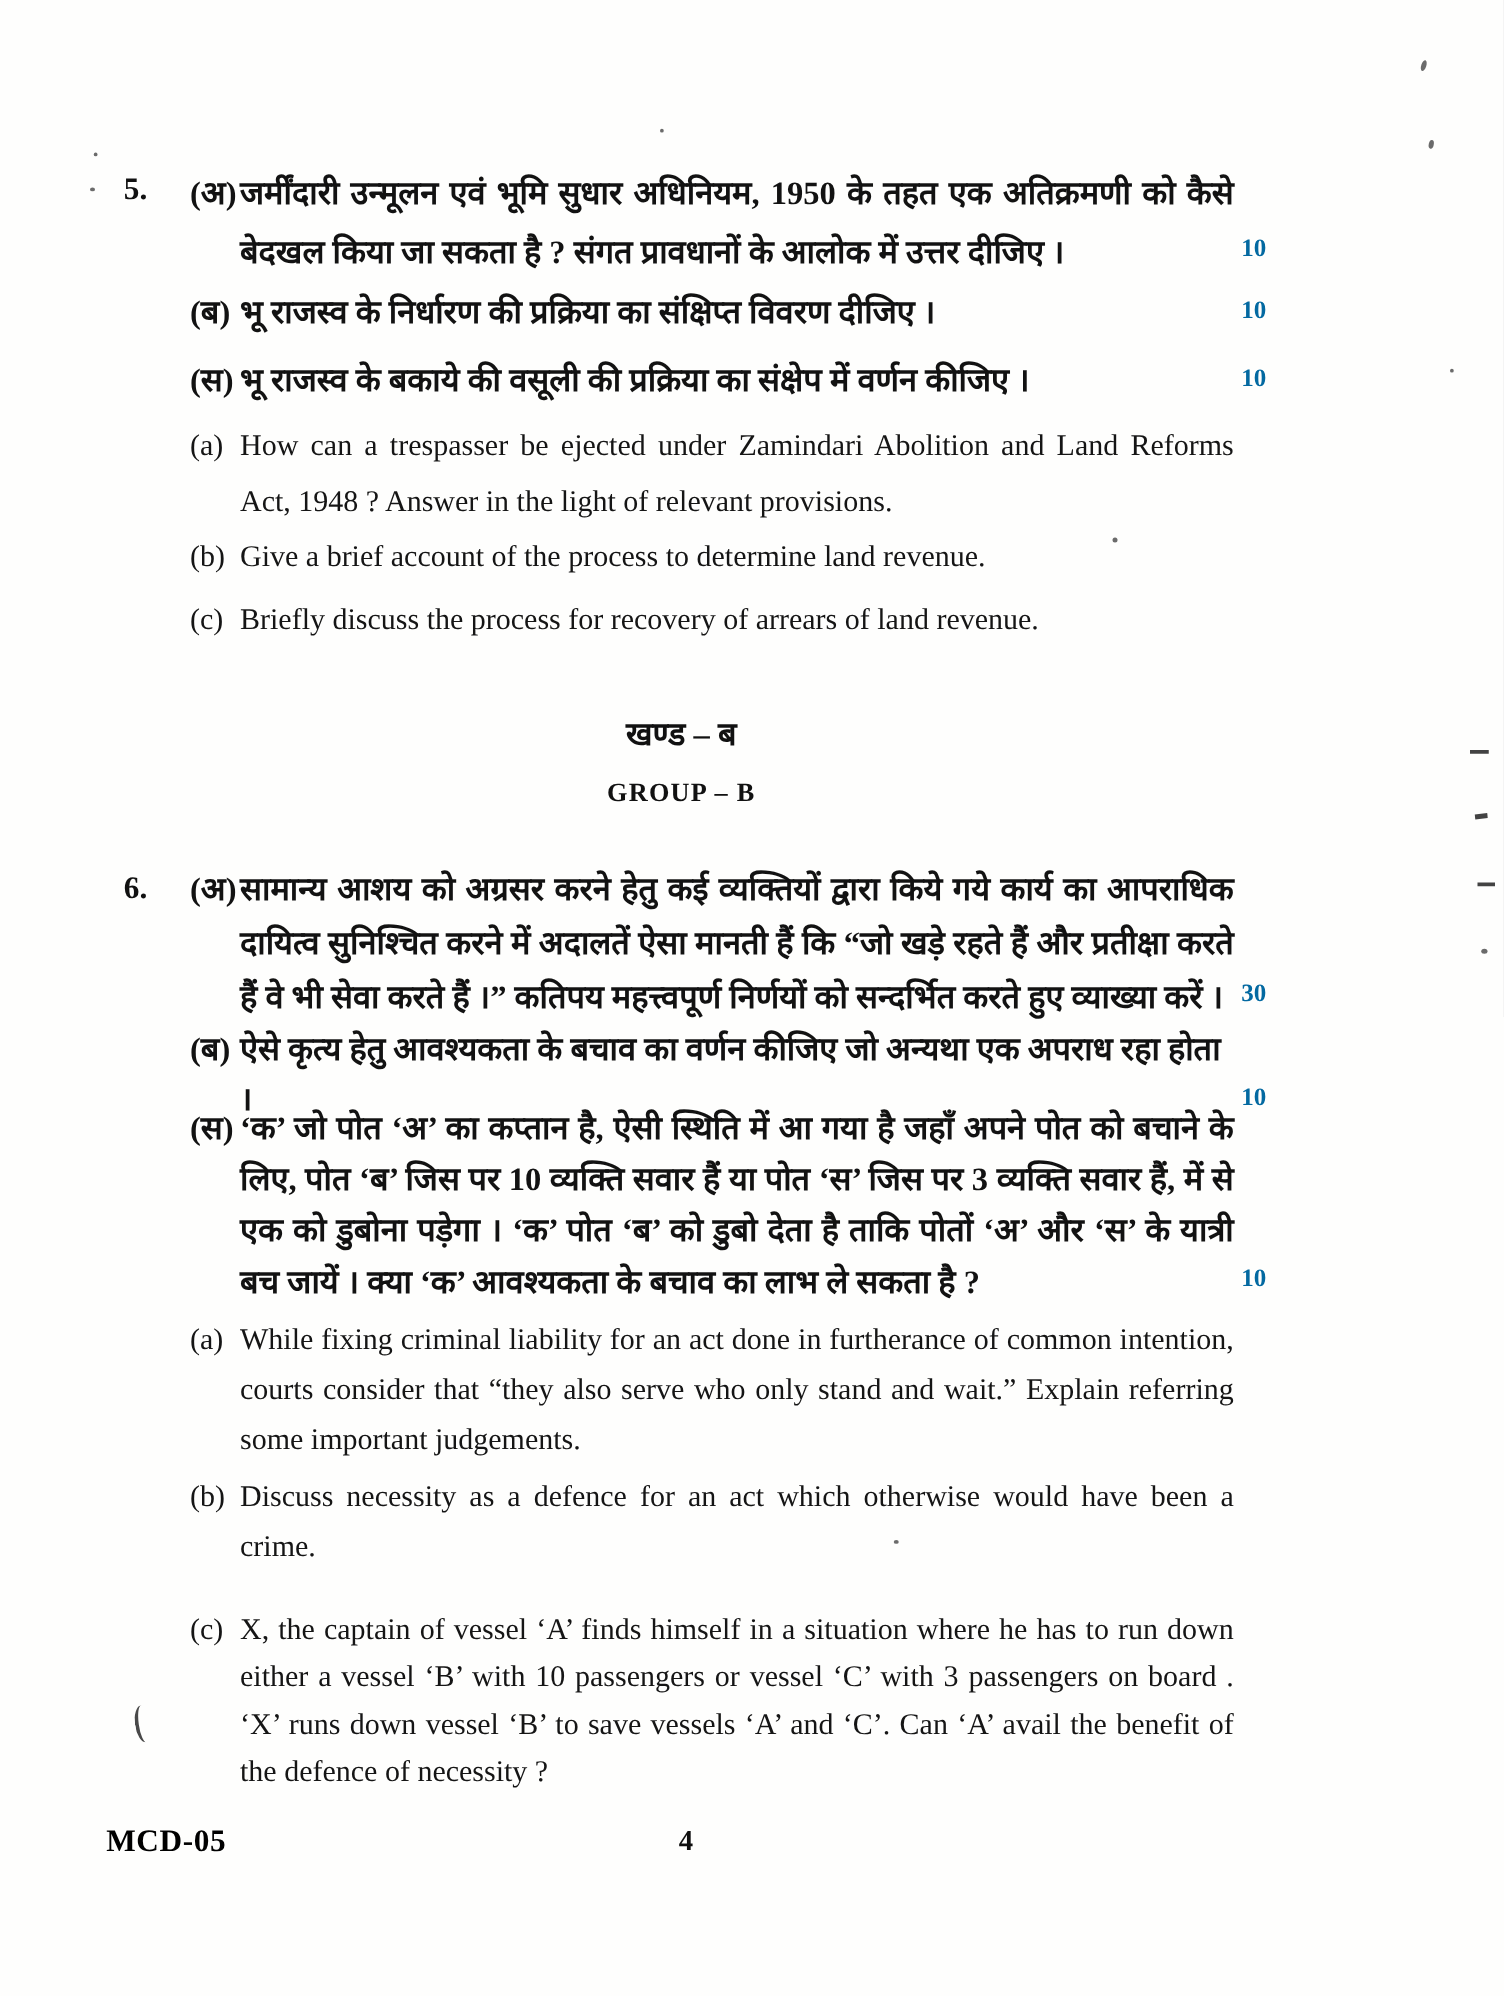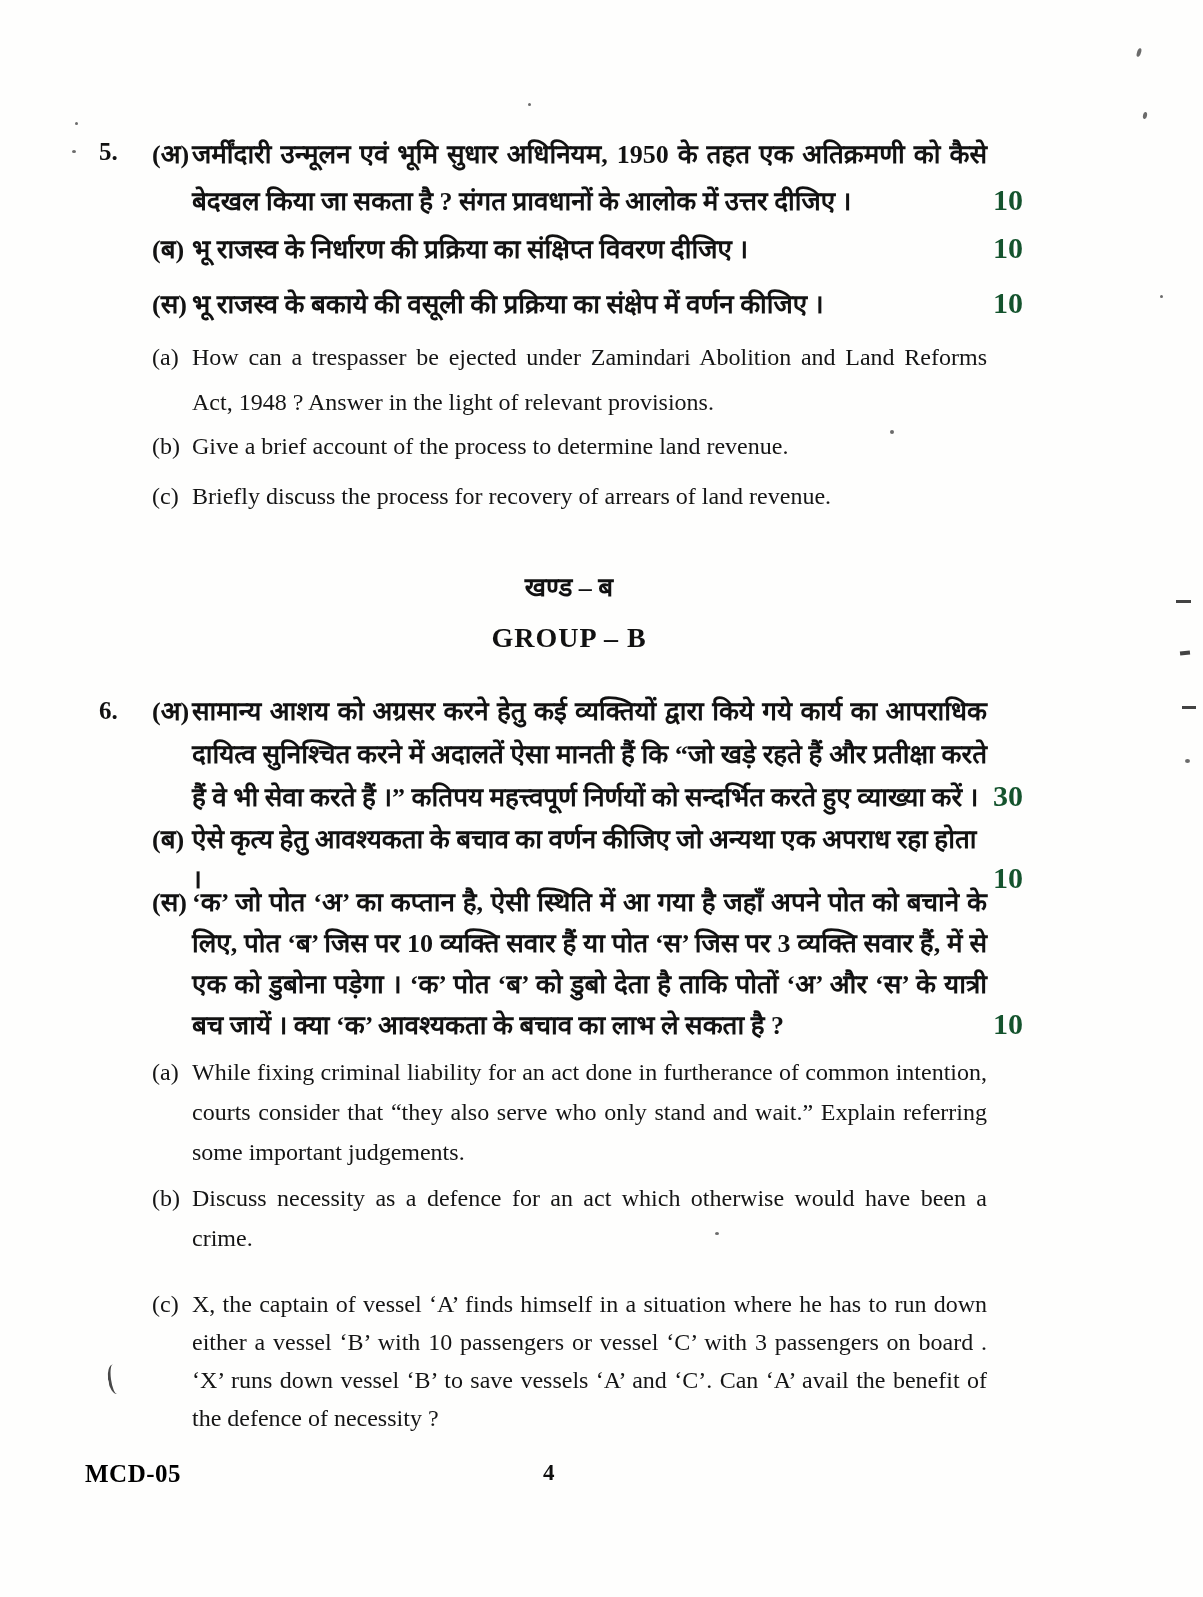--- a/index.html
+++ b/index.html
@@ -35,26 +35,26 @@
     left: 0;
     top: 0;
     white-space: nowrap;
   }
   .part .ptext {
     margin-left: 40px;
     width: 795px;
   }
   .part .pmarks {
     position: absolute;
-    right: 2px;
+    right: 12px;
     bottom: 2px;
-    font-size: 30px;
+    font-size: 20px;
     font-weight: 700;
     font-family: "Liberation Serif", serif;
-    color: #14532d;
+    color: #0369a1;
   }
   .hi {
     font-family: "Liberation Serif", "DejaVu Sans", serif;
     font-size: 26px;
     font-weight: 700;
     color: #121212;
   }
   .en {
     font-family: "Liberation Serif", "DejaVu Serif", serif;
     font-size: 24px;
@@ -63,21 +63,20 @@
   }
   .just .ptext { text-align: justify; }
   
   .sec-heading {
     position: absolute;
     left: 0;
     width: 1090px;
     text-align: center;
     font-weight: 700;
     color: #111;
-    padding-left: 24px;
   }
   
   .footer-code {
     position: absolute;
     left: 85px;
     top: 1460px;
     font-size: 25px;
     font-weight: 700;
     letter-spacing: 0.5px;
     color: #000000;
@@ -137,21 +136,21 @@
     <div class="ptext">Give a brief account of the process to determine land revenue.</div>
   </div>
 
   <div class="part en" style="top:476px; line-height:40px;">
     <span class="plabel">(c)</span>
     <div class="ptext">Briefly discuss the process for recovery of arrears of land revenue.</div>
   </div>
 
   <div class="sec-heading hi" style="top:568px; font-size:26px;">खण्ड – ब</div>
 
-  <div class="sec-heading en" style="top:622px; font-size:28px; font-weight:700; letter-spacing:1px;">GROUP – B</div>
+  <div class="sec-heading en" style="top:622px; font-size:21px; font-weight:700; letter-spacing:1px;">GROUP – B</div>
 
   <div class="qnum" style="top:697px;">6.</div>
 
   <div class="part hi just" style="top:690px; line-height:43px;">
     <span class="plabel">(अ)</span>
     <div class="ptext">सामान्य आशय को अग्रसर करने हेतु कई व्यक्तियों द्वारा किये गये कार्य का आपराधिक दायित्व सुनिश्चित करने में अदालतें ऐसा मानती हैं कि “जो खड़े रहते हैं और प्रतीक्षा करते हैं वे भी सेवा करते हैं ।” कतिपय महत्त्वपूर्ण निर्णयों को सन्दर्भित करते हुए व्याख्या करें ।</div>
     <span class="pmarks">30</span>
   </div>
 
   <div class="part hi" style="top:820px; line-height:40px;">

